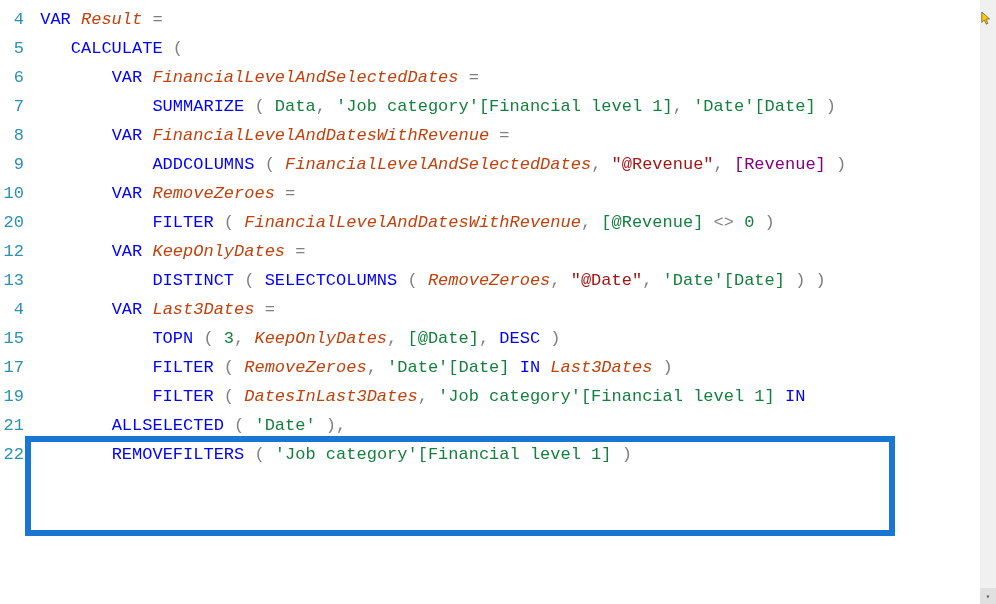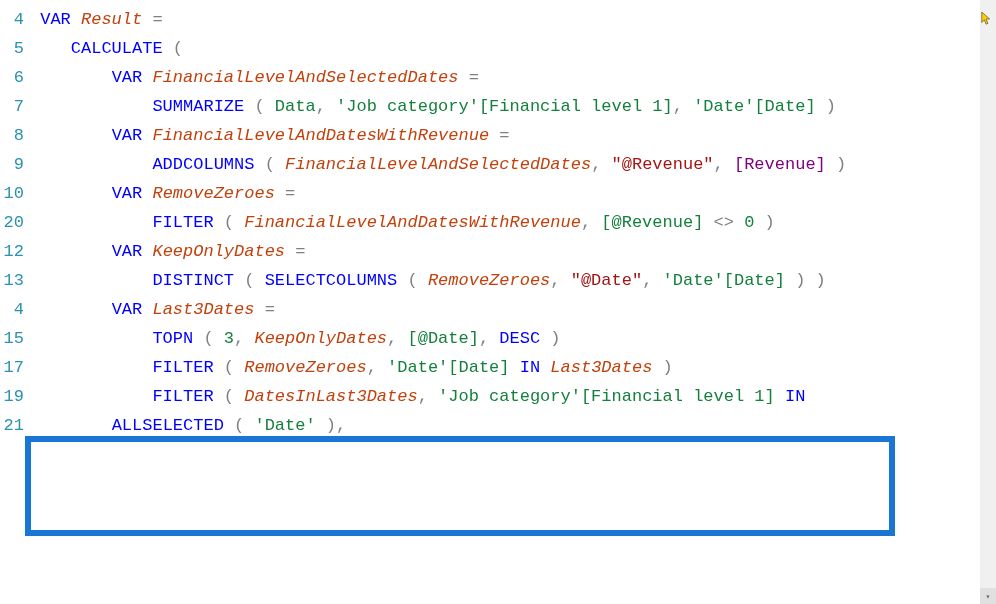--- a/index.html
+++ b/index.html
@@ -135,20 +135,24 @@
         <div class="line-code"><span class="k-black">            </span><span class="k-blue">FILTER</span><span class="k-gray"> ( </span><span class="k-teal">RemoveZeroes</span><span class="k-gray">, </span><span class="k-black">'Date'</span><span class="k-black">[Date]</span><span class="k-black"> </span><span class="k-blue">IN</span><span class="k-black"> </span><span class="k-teal">Last3Dates</span><span class="k-gray"> )</span></div>
       </div>
       <div class="line">
         <div class="line-num">19</div>
         <div class="line-code"><span class="k-black">            </span><span class="k-blue">FILTER</span><span class="k-gray"> ( </span><span class="k-teal">DatesInLast3Dates</span><span class="k-gray">, </span><span class="k-black">'Job category'</span><span class="k-black">[Financial level 1]</span><span class="k-black"> </span><span class="k-blue">IN</span></div>
       </div>
       <div class="line">
         <div class="line-num">21</div>
         <div class="line-code"><span class="k-black">        </span><span class="k-blue">ALLSELECTED</span><span class="k-gray"> ( </span><span class="k-black">'Date'</span><span class="k-gray"> )</span><span class="k-gray">,</span></div>
       </div>
+      <div class="line">
+        <div class="line-num">22</div>
+        <div class="line-code"><span class="k-black">        </span><span class="k-blue">REMOVEFILTERS</span><span class="k-gray"> ( </span><span class="k-black">'Job category'</span><span class="k-black">[Financial level 1]</span><span class="k-gray"> )</span></div>
+      </div>
     </div>
 </div>
 
 <div class="highlight-box" id="highlight-box" style="top: 436px; left: 25px; width: 870px; height: 100px;"></div>
 
 <div class="scrollbar">
   <div class="scroll-btn" style="bottom:0;">▾</div>
 </div>
 
 <svg class="cursor-icon" viewBox="0 0 12 16">

